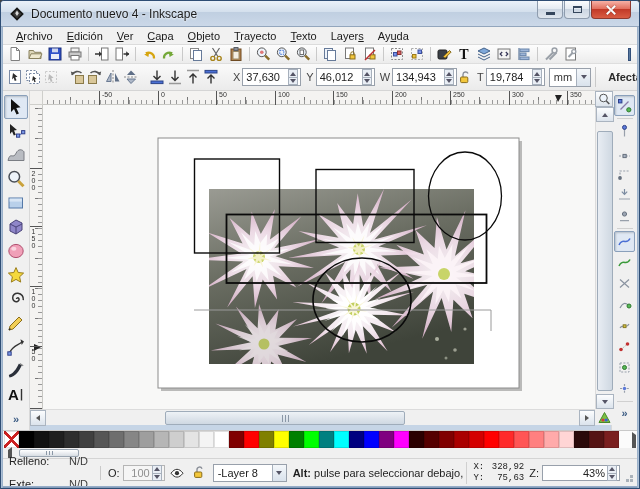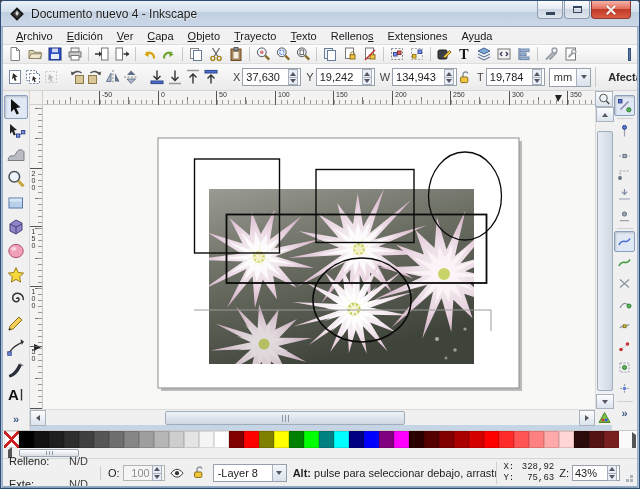--- a/index.html
+++ b/index.html
@@ -103,21 +103,21 @@
   .onum{display:flex;align-items:center;border:1px solid #b5b5b5;background:#f5f5f5;height:16px;padding:0 2px;margin-left:3px;}
   .onum .v{min-width:24px;text-align:right;color:#8f8f8f;}
   .sico{width:20px;height:18px;display:flex;align-items:center;justify-content:center;margin-left:2px;}
   .layercombo{display:flex;align-items:center;height:18px;border:1px solid #98a0ab;background:#fff;margin-left:4px;}
   .layercombo .lt{padding:0 4px;min-width:58px;white-space:nowrap;}
   .layercombo .dd{width:14px;height:100%;background:linear-gradient(#f4f7fa,#d9e2ec);border-left:1px solid #a7b0bc;display:flex;align-items:center;justify-content:center;}
   .msg{flex:1;margin-left:6px;white-space:nowrap;overflow:hidden;color:#1f1f1f;}
   .coords{font-family:"Liberation Mono",monospace;font-size:9px;line-height:11px;display:grid;grid-template-columns:14px 40px;text-align:right;border-left:1px solid #d0d0d0;padding:0 3px;}
   .zgroup{display:flex;align-items:center;margin-left:2px;}
   .znum{display:flex;align-items:center;border:1px solid #98a0ab;background:#fff;height:16px;padding:0 2px;margin-left:3px;}
-  .znum .v{min-width:30px;text-align:left;}
+  .znum .v{min-width:30px;text-align:right;margin-left:30px;}
   .grip{width:12px;height:22px;position:relative;margin-left:3px;}
   .grip::after{content:"";position:absolute;right:2px;bottom:2px;width:3px;height:3px;background:#aab2ba;
     box-shadow:-4px 0 #aab2ba,0 -4px #aab2ba;}
   .frame-bottom{position:absolute;left:0;right:0;top:485px;height:4px;background:linear-gradient(#9fb4cd,#56749a);}
   .frame-left{position:absolute;left:0;top:26px;width:2px;bottom:0;background:linear-gradient(90deg,#b4c6db,#93aac4);}
   .frame-right{position:absolute;right:0;top:26px;width:2px;bottom:0;background:linear-gradient(90deg,#93aac4,#b4c6db);}
   svg{display:block;}
 </style>
 </head>
 <body>
@@ -148,22 +148,21 @@
 
   <div class="menubar">
 
   <span class="mitem"><span></span><u>A</u><span>rchivo</span></span>
       <span class="mitem"><span></span><u>E</u><span>dición</span></span>
       <span class="mitem"><span></span><u>V</u><span>er</span></span>
       <span class="mitem"><span></span><u>C</u><span>apa</span></span>
       <span class="mitem"><span></span><u>O</u><span>bjeto</span></span>
       <span class="mitem"><span></span><u>T</u><span>rayecto</span></span>
       <span class="mitem"><span></span><u>T</u><span>exto</span></span>
-      <span class="mitem"><span>Relleno</span><u>s</u><span></span></span>
-      <span class="mitem"><span>Exte</span><u>n</u><span>siones</span></span>
+      <span class="mitem"><span>Layer</span><u>s</u><span></span></span>
       <span class="mitem"><span>Ay</span><u>u</u><span>da</span></span>
     </div>
 
   <div class="cmdbar">
     <span class="tbi">
         <svg width="16" height="16" viewBox="0 0 16 16">
           <path d="M4 1.5h5.5l3 3v10H4z" fill="#fff" stroke="#808080"></path>
           <path d="M9.5 1.5v3h3" fill="none" stroke="#808080"></path>
         </svg>
       </span>
@@ -427,21 +426,21 @@
           <i>
             <span class="tri-up"></span>
           </i>
           <i>
             <span class="tri-dn"></span>
           </i>
         </span>
       </span>
     <span class="fldlab">Y</span>
     <span class="num">
-        <span class="v">19,242</span>
+        <span class="v">46,012</span>
         <span class="spn">
           <i>
             <span class="tri-up"></span>
           </i>
           <i>
             <span class="tri-dn"></span>
           </i>
         </span>
       </span>
     <span class="fldlab">W</span>

